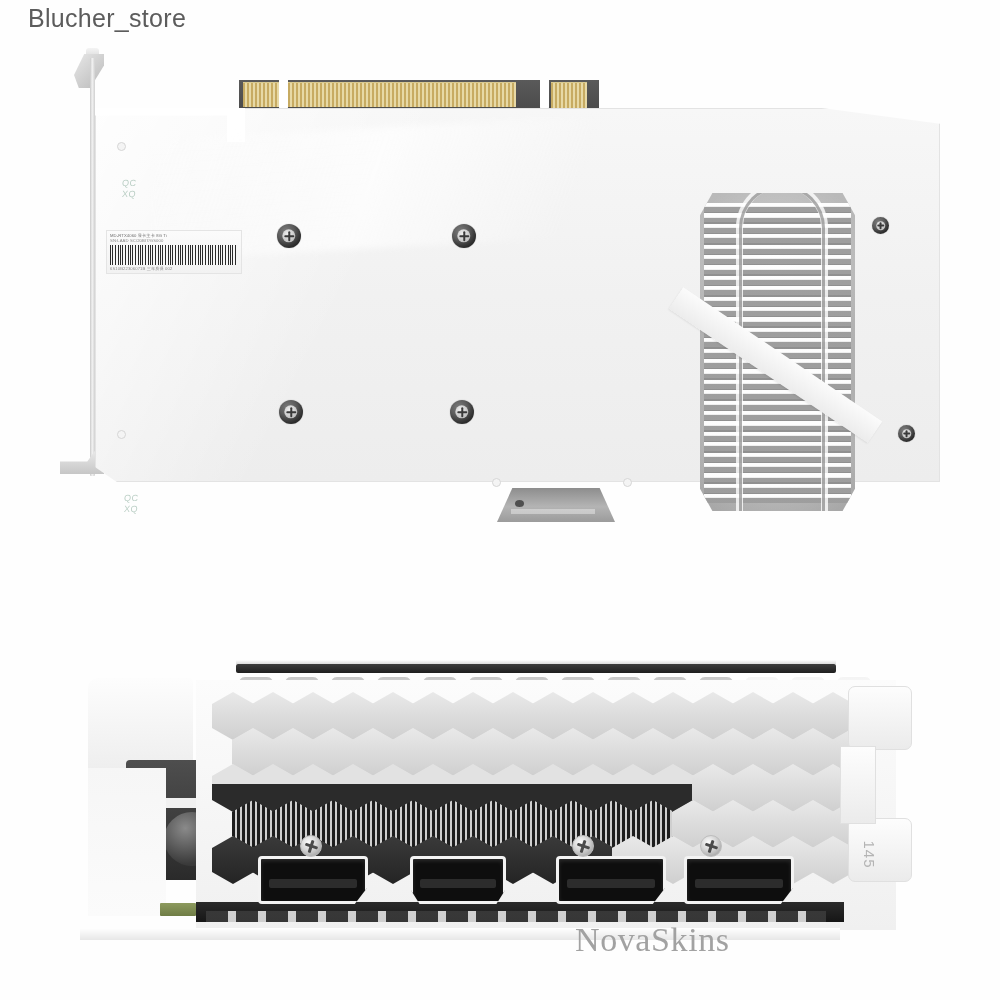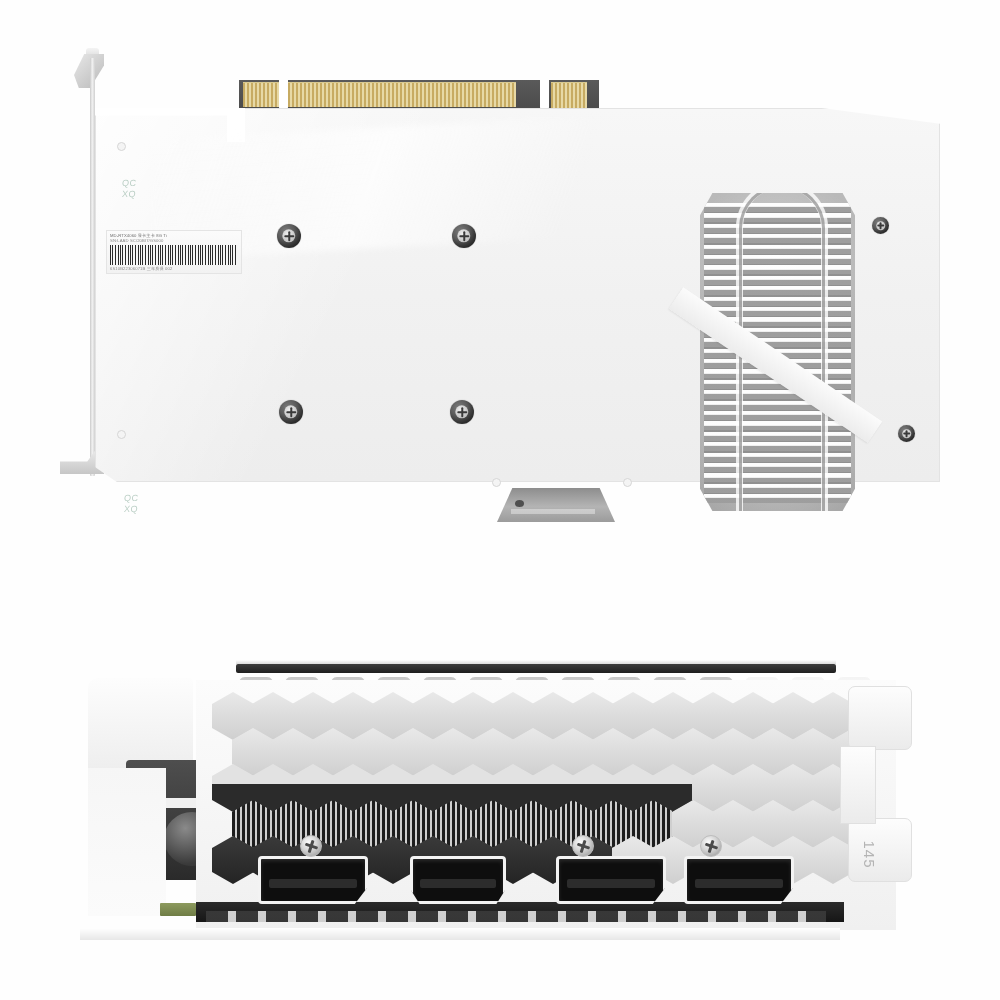--- a/index.html
+++ b/index.html
@@ -430,18 +430,20 @@
         <div class="tongue"></div>
       </div>
 
     <div class="port-screw" style="left:300px;top:185px;"></div>
     <div class="port-screw" style="left:572px;top:185px;"></div>
     <div class="port-screw" style="left:700px;top:185px;"></div>
   </div>
 
   <div id="bracket-mark">145</div>
 
+  <div id="watermark-top">Blucher_store</div>
+  <div id="watermark-bottom">NovaSkins</div>
 
   <span class="sr-only">DisplayPort</span>
   <span class="sr-only">HDMI</span>
   <span class="sr-only">DisplayPort</span>
   <span class="sr-only">DisplayPort</span>
 </div>
 
 </body></html>

